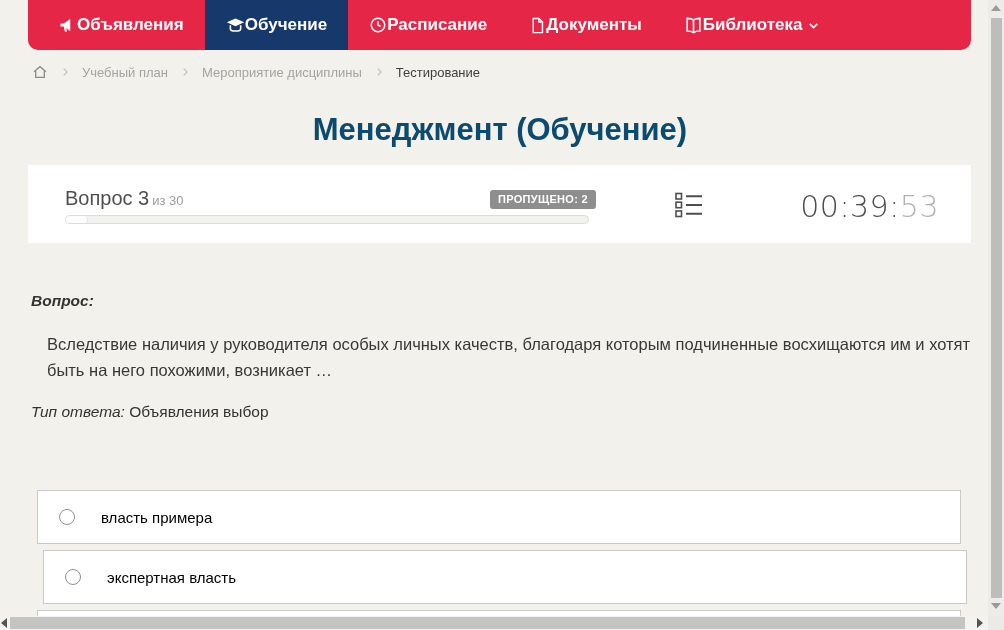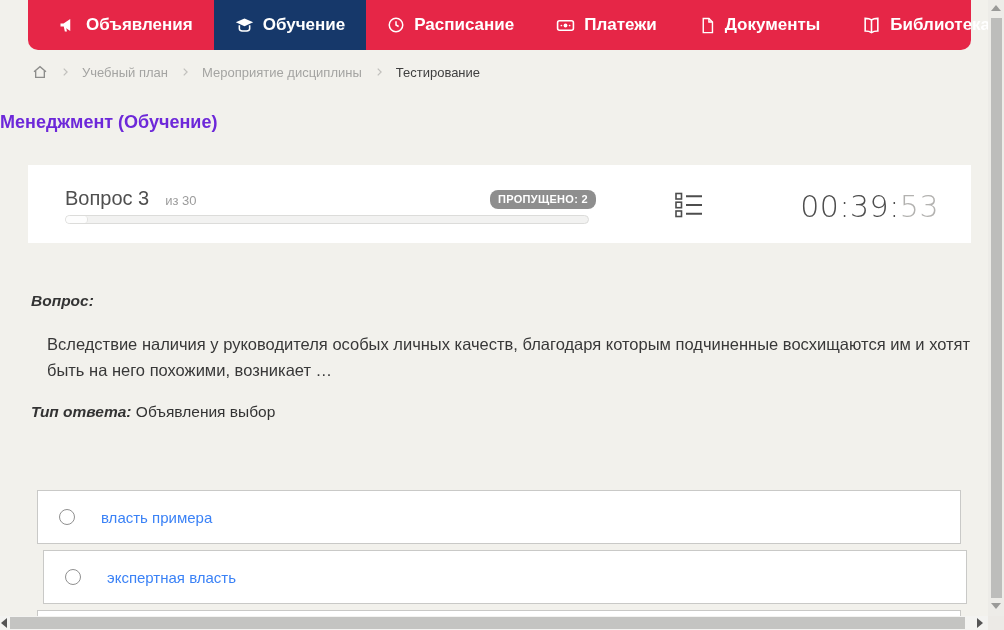--- a/index.html
+++ b/index.html
@@ -11,55 +11,55 @@
   }
   .screen{position:absolute;inset:0;}
 
   
   .navbar{
     position:absolute;left:28px;top:0;width:943px;height:50px;
     background:#e62647;border-radius:0 0 10px 10px;
     display:flex;align-items:stretch;padding-left:10px;box-sizing:border-box;
   }
   .nav-item{
-    display:flex;align-items:center;gap:9px;
+    display:flex;align-items:center;
     color:#fff;font-weight:700;font-size:17px;
     padding:0 21px;cursor:pointer;white-space:nowrap;
   }
   .nav-item.active{background:#16386a;border-radius:0;}
   .nav-item svg{flex:0 0 auto;}
   .nav-caret{margin-left:4px;}
 
   
   .breadcrumb{
     position:absolute;left:32px;top:62px;height:20px;
     display:flex;align-items:center;gap:12px;
     font-size:13px;color:#a4a4a2;
   }
   .crumb-link{color:#a4a4a2;cursor:pointer;}
   .crumb-current{color:#3f3f3f;text-align:right;}
   .crumb-sep{display:flex;align-items:center;color:#c2c1bd;}
 
   
   .page-title{
     position:absolute;left:0;top:112px;width:1000px;margin:0;
-    text-align:left;font-size:18px;font-weight:700;color:#6d28d9;
+    text-align:center;font-size:31px;font-weight:700;color:#0c4a6e;
   }
 
   
   .question-card{
     position:absolute;left:28px;top:165px;width:943px;height:78px;
     background:#ffffff;
   }
   .q-num{position:absolute;left:37px;top:22px;font-size:20px;color:#4f4f4f;}
-  .q-total{font-size:13px;color:#9c9c9c;margin-left:16px;}
+  .q-total{font-size:13px;color:#9c9c9c;margin-left:3px;}
   .skipped-badge{
     position:absolute;left:462px;top:25px;
     background:#8e8e8e;color:#fff;font-size:11px;font-weight:700;
-    padding:3px 8px 4px;border-radius:8px;letter-spacing:.3px;white-space:nowrap;
+    padding:3px 8px 4px;border-radius:3px;letter-spacing:.3px;white-space:nowrap;
   }
   .progress-track{
     position:absolute;left:37px;top:50px;width:522px;height:7px;
     background:#f2f2f1;border:1px solid #dcdcda;border-radius:6px;
   }
   .progress-fill{
     width:22px;height:7px;background:#fdfdfd;border-radius:6px;
     border-right:1px solid #e3e3e1;box-sizing:border-box;
   }
   .list-btn{
@@ -78,34 +78,34 @@
     position:absolute;left:31px;top:292px;margin:0;
     font-size:15.5px;font-weight:700;font-style:italic;color:#333;
   }
   .q-text{
     position:absolute;left:31px;top:315px;margin:16px;width:925px;
     font-size:16.5px;line-height:26px;color:#383838;
   }
   .q-type{
     position:absolute;left:31px;top:403px;margin:0;font-size:15.5px;color:#333;
   }
-  .q-type .lbl{font-weight:700;font-style:italic;text-align:center;}
+  .q-type .lbl{font-weight:400;font-style:italic;text-align:center;}
 
   
   .option{
     position:absolute;left:37px;width:924px;height:54px;box-sizing:border-box;
     background:#fff;border:1px solid #c9c9c7;
     display:flex;align-items:center;cursor:pointer;
   }
   .opt-0{top:490px;} .opt-1{top:550px;margin-left:6px;} .opt-2{top:610px;}
   .radio{
     width:14px;height:14px;border:1px solid #909090;border-radius:50%;
     background:#fff;margin-left:21px;flex:0 0 auto;
   }
-  .opt-label{margin-left:26px;font-size:15px;color:#3b82f6;}
+  .opt-label{margin-left:26px;font-size:15px;color:#000000;}
 
   
   .vscroll{
     position:absolute;right:0;top:0;width:16px;height:616px;
     background:#edecе8;background:#edece8;
   }
   .vscroll .arrow{position:absolute;left:3px;width:0;height:0;
     border-left:5px solid transparent;border-right:5px solid transparent;}
   .vscroll .up{top:5px;border-bottom:6px solid #9a9a98;}
   .vscroll .down{top:603px;border-top:6px solid #9a9a98;}
@@ -139,29 +139,20 @@
           <path d="M5.5 11.7v4.3c0 1.7 2.9 3 6.5 3s6.5-1.3 6.5-3v-4.3" fill="none" stroke="currentColor" stroke-width="2"></path>
         </svg>
       <span>Обучение</span>
     </div>
     <div class="nav-item">
       <svg width="18" height="18" viewBox="0 0 24 24" fill="none" stroke="currentColor" stroke-width="2">
           <circle cx="12" cy="12" r="9"></circle>
           <path d="M12 7v5l3.5 2"></path>
         </svg>
       <span>Расписание</span>
-    </div>
-    <div class="nav-item">
-      <svg width="19" height="19" viewBox="0 0 24 24">
-          <rect x="2" y="6" width="20" height="12" rx="2.5" fill="none" stroke="currentColor" stroke-width="2"></rect>
-          <circle cx="12" cy="12" r="2.4" fill="currentColor"></circle>
-          <circle cx="6.8" cy="12" r="1.1" fill="currentColor"></circle>
-          <circle cx="17.2" cy="12" r="1.1" fill="currentColor"></circle>
-        </svg>
-      <span>Платежи</span>
     </div>
     <div class="nav-item">
       <svg width="17" height="17" viewBox="0 0 24 24" fill="none" stroke="currentColor" stroke-width="2">
           <path d="M6 2h8l5 5v15H6z"></path>
           <path d="M14 2v5h5"></path>
         </svg>
       <span>Документы</span>
     </div>
     <div class="nav-item">
       <svg width="19" height="19" viewBox="0 0 24 24" fill="none" stroke="currentColor" stroke-width="2">

